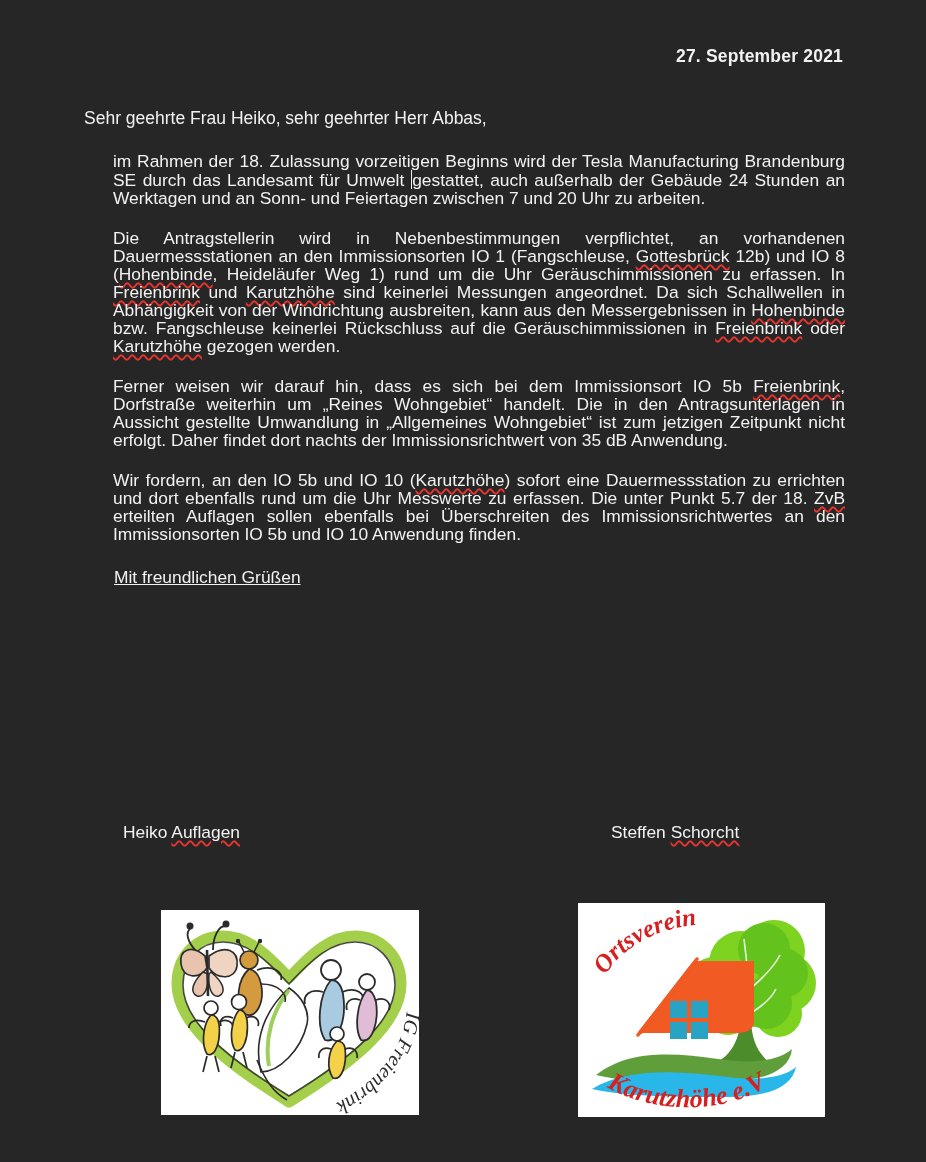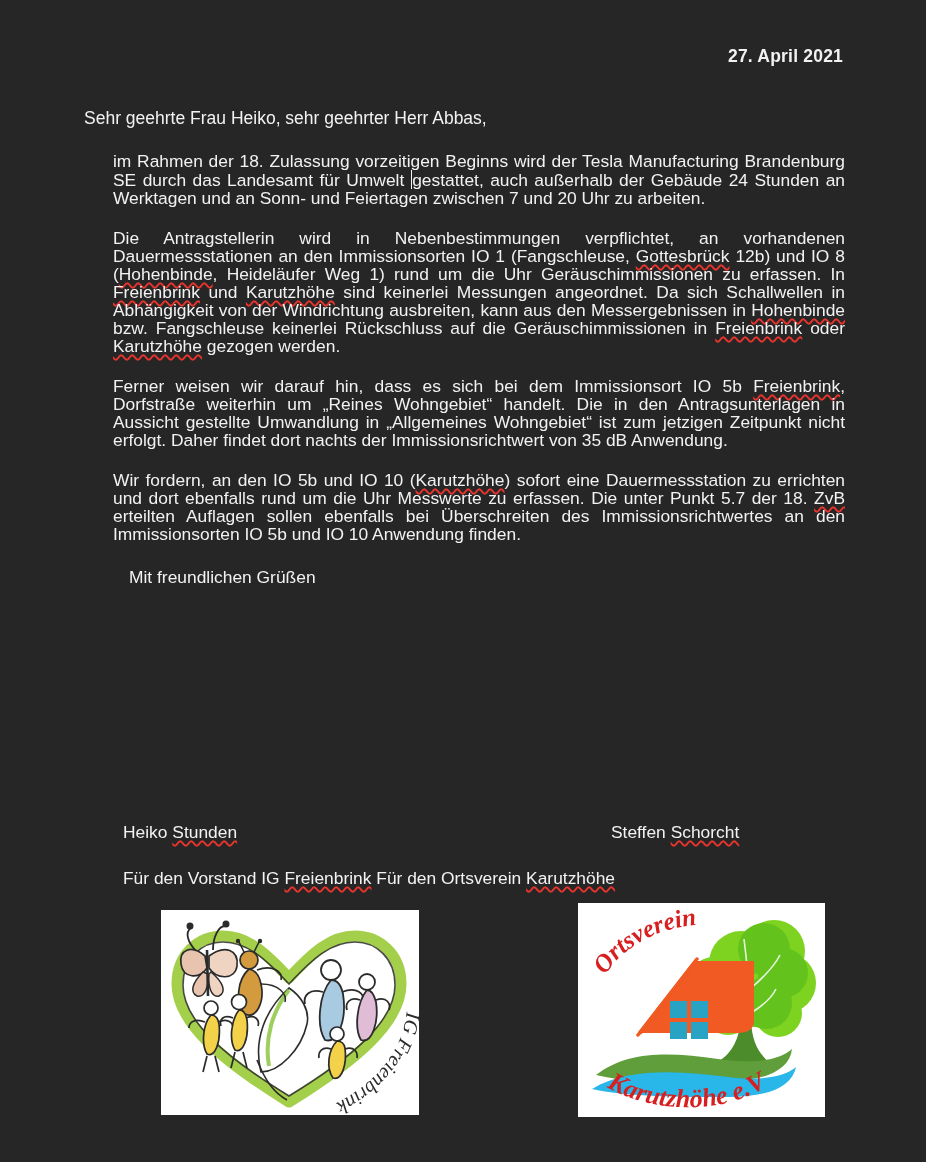--- a/index.html
+++ b/index.html
@@ -59,23 +59,24 @@
     margin: 0 0 22px 0;
     font-size: 17.4px;
     line-height: 18px;
     text-align: justify;
     text-justify: inter-word;
     hyphens: none;
   }
   p.para:last-child { margin-bottom: 0; }
 
   .closing {
-    margin: 16px;
+    margin: 1px;
     font-size: 17.4px;
     line-height: 25.6px;
+    text-decoration: underline;
   }
 
   
   .sp {
     text-decoration: underline wavy #e8342c;
     text-decoration-thickness: 1.6px;
     text-underline-offset: 1.5px;
     -webkit-text-decoration: underline wavy #e8342c;
   }
 
@@ -117,38 +118,37 @@
   #logo-left  { left: 151px; top: 910px; width: 258px; height: 205px; }
   #logo-right { left: 568px; top: 903px; width: 247px; height: 214px; }
 
   .logo-box svg { display: block; width: 100%; height: 100%; }
 </style>
 </head>
 <body>
 
 <div class="page">
 
-  <div class="date-line">27. April 2021</div>
+  <div class="date-line">27. September 2021</div>
 
   <div class="salutation">Sehr geehrte Frau Heiko, sehr geehrter Herr Abbas,</div>
 
   <div class="body-block">
     <p class="para">im Rahmen der 18. Zulassung vorzeitigen Beginns wird der Tesla Manufacturing Brandenburg SE durch das Landesamt für Umwelt <span class="caret"></span>gestattet, auch außerhalb der Gebäude 24 Stunden an Werktagen und an Sonn- und Feiertagen zwischen 7 und 20 Uhr zu arbeiten.</p>
     <p class="para">Die Antragstellerin wird in Nebenbestimmungen verpflichtet, an vorhandenen Dauermessstationen an den Immissionsorten IO 1 (Fangschleuse, <span class="sp">Gottesbrück</span> 12b) und IO 8 (<span class="sp">Hohenbinde</span>, Heideläufer Weg 1) rund um die Uhr Geräuschimmissionen zu erfassen. In <span class="sp">Freienbrink</span> und <span class="sp">Karutzhöhe</span> sind keinerlei Messungen angeordnet. Da sich Schallwellen in Abhängigkeit von der Windrichtung ausbreiten, kann aus den Messergebnissen in <span class="sp">Hohenbinde</span> bzw. Fangschleuse keinerlei Rückschluss auf die Geräuschimmissionen in <span class="sp">Freienbrink</span> oder <span class="sp">Karutzhöhe</span> gezogen werden.</p>
     <p class="para">Ferner weisen wir darauf hin, dass es sich bei dem Immissionsort IO 5b <span class="sp">Freienbrink</span>, Dorfstraße weiterhin um „Reines Wohngebiet“ handelt. Die in den Antragsunterlagen in Aussicht gestellte Umwandlung in „Allgemeines Wohngebiet“ ist zum jetzigen Zeitpunkt nicht erfolgt. Daher findet dort nachts der Immissionsrichtwert von 35 dB Anwendung.</p>
     <p class="para">Wir fordern, an den IO 5b und IO 10 (<span class="sp">Karutzhöhe</span>) sofort eine Dauermessstation zu errichten und dort ebenfalls rund um die Uhr Messwerte zu erfassen. Die unter Punkt 5.7 der 18. <span class="sp">ZvB</span> erteilten Auflagen sollen ebenfalls bei Überschreiten des Immissionsrichtwertes an den Immissionsorten IO 5b und IO 10 Anwendung finden.</p>
     <p class="closing">Mit freundlichen Grüßen</p>
   </div>
 
   <div class="sig-row">
-    <div class="sig-left">Heiko <span class="sp">Stunden</span></div>
+    <div class="sig-left">Heiko <span class="sp">Auflagen</span></div>
     <div class="sig-right">Steffen <span class="sp">Schorcht</span></div>
   </div>
 
-  <div class="roles">Für den Vorstand IG <span class="sp">Freienbrink</span> Für den Ortsverein <span class="sp">Karutzhöhe</span></div>
 
   <div class="logo-box" id="logo-left">
     <svg viewBox="0 0 258 205" xmlns="http://www.w3.org/2000/svg">
       <rect x="0" y="0" width="258" height="205" fill="#ffffff"></rect>
 
       <path d="M128 192 C 60 150, 16 112, 16 74 C 16 44, 38 26, 62 26 C 86 26, 104 42, 128 68
                C 152 42, 170 26, 194 26 C 218 26, 240 44, 240 74 C 240 112, 196 150, 128 192 Z" fill="none" stroke="#9ccb3b" stroke-width="11" stroke-linejoin="round" opacity="0.92"></path>
       <path d="M128 186 C 64 147, 22 111, 22 75 C 22 48, 41 32, 62 32 C 85 32, 103 47, 128 74
                C 153 47, 171 32, 194 32 C 215 32, 234 48, 234 75 C 234 111, 192 147, 128 186 Z" fill="none" stroke="#2b2b2b" stroke-width="1.6" opacity="0.85"></path>
 

